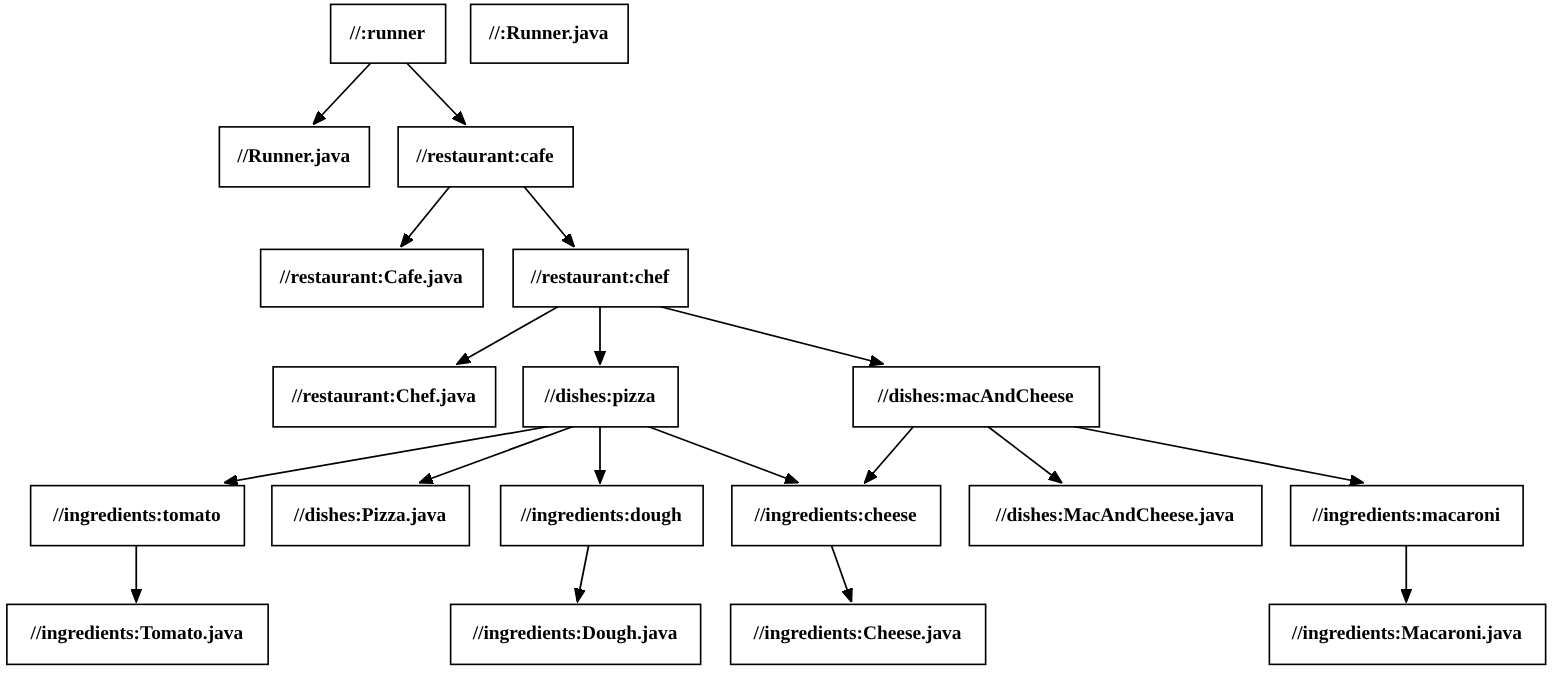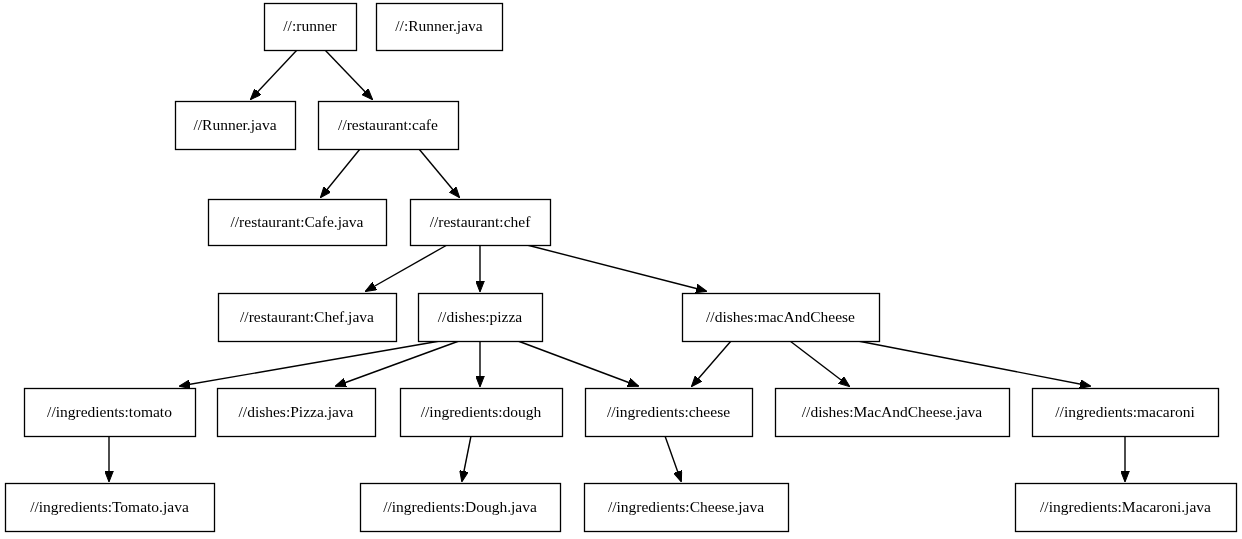--- a/index.html
+++ b/index.html
@@ -7,20 +7,21 @@
     padding: 0;
     background: #ffffff;
   }
   #graph-canvas {
     position: relative;
     width: 1242px;
     height: 539px;
     background: #ffffff;
     overflow: hidden;
     font-family: "Liberation Serif", "DejaVu Serif", serif;
+    font-weight: bold;
   }
   #graph-svg {
     position: absolute;
     top: 0;
     left: 0;
     width: 1242px;
     height: 539px;
     display: block;
   }
   .node-rect {

